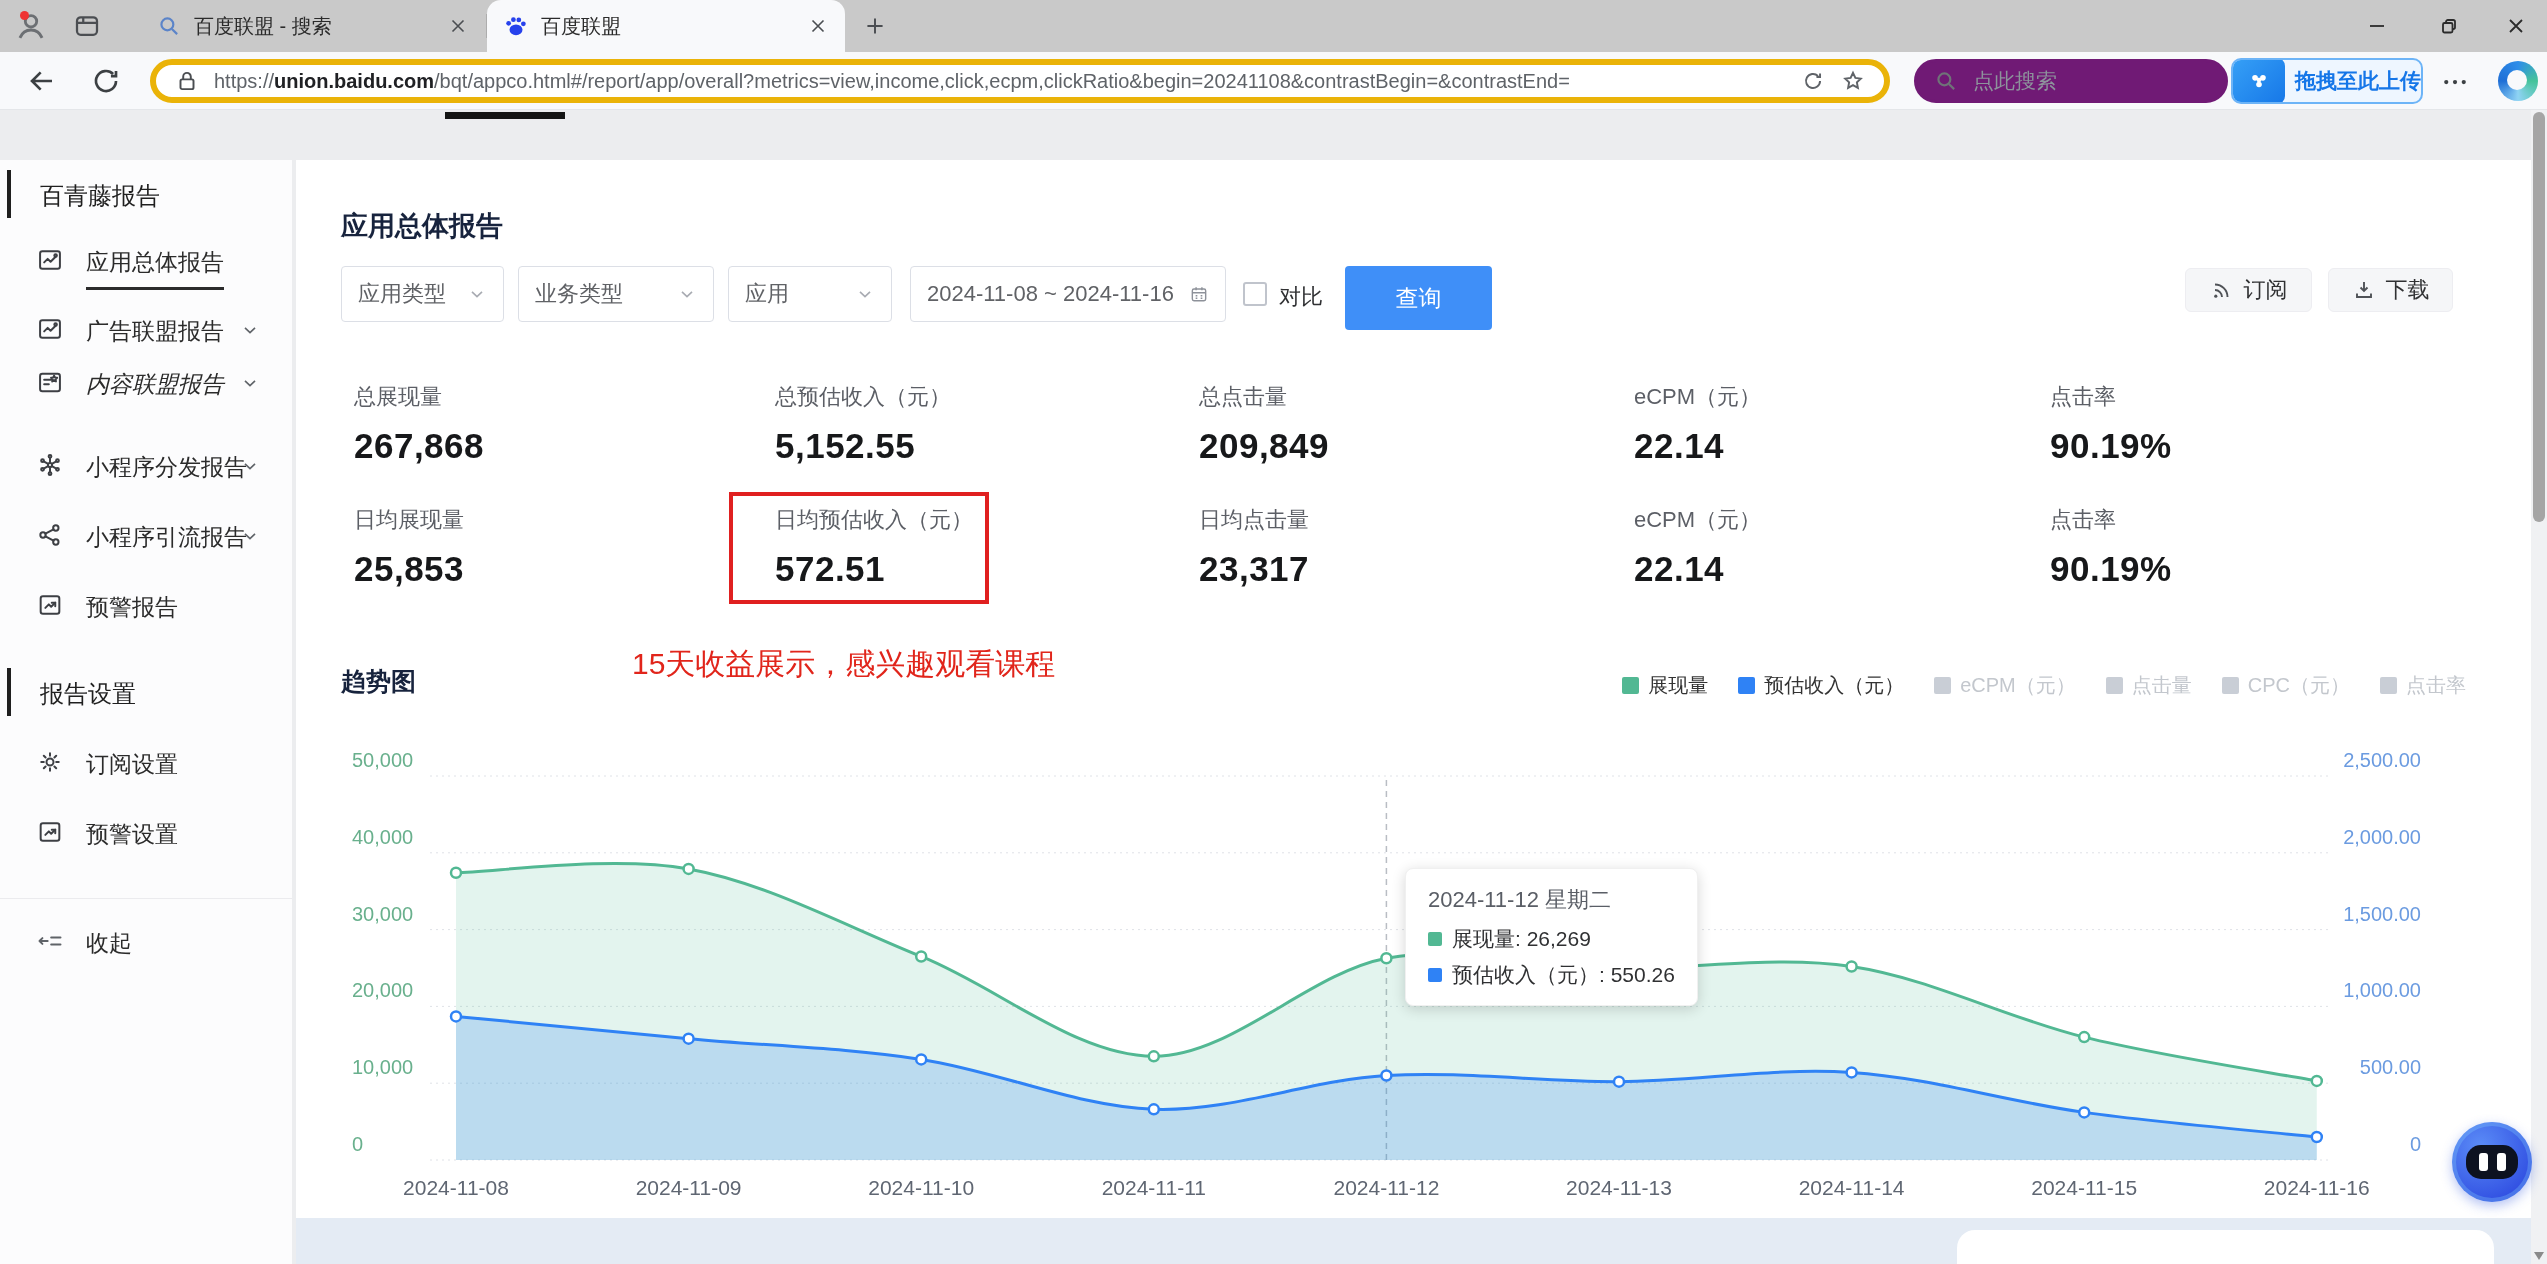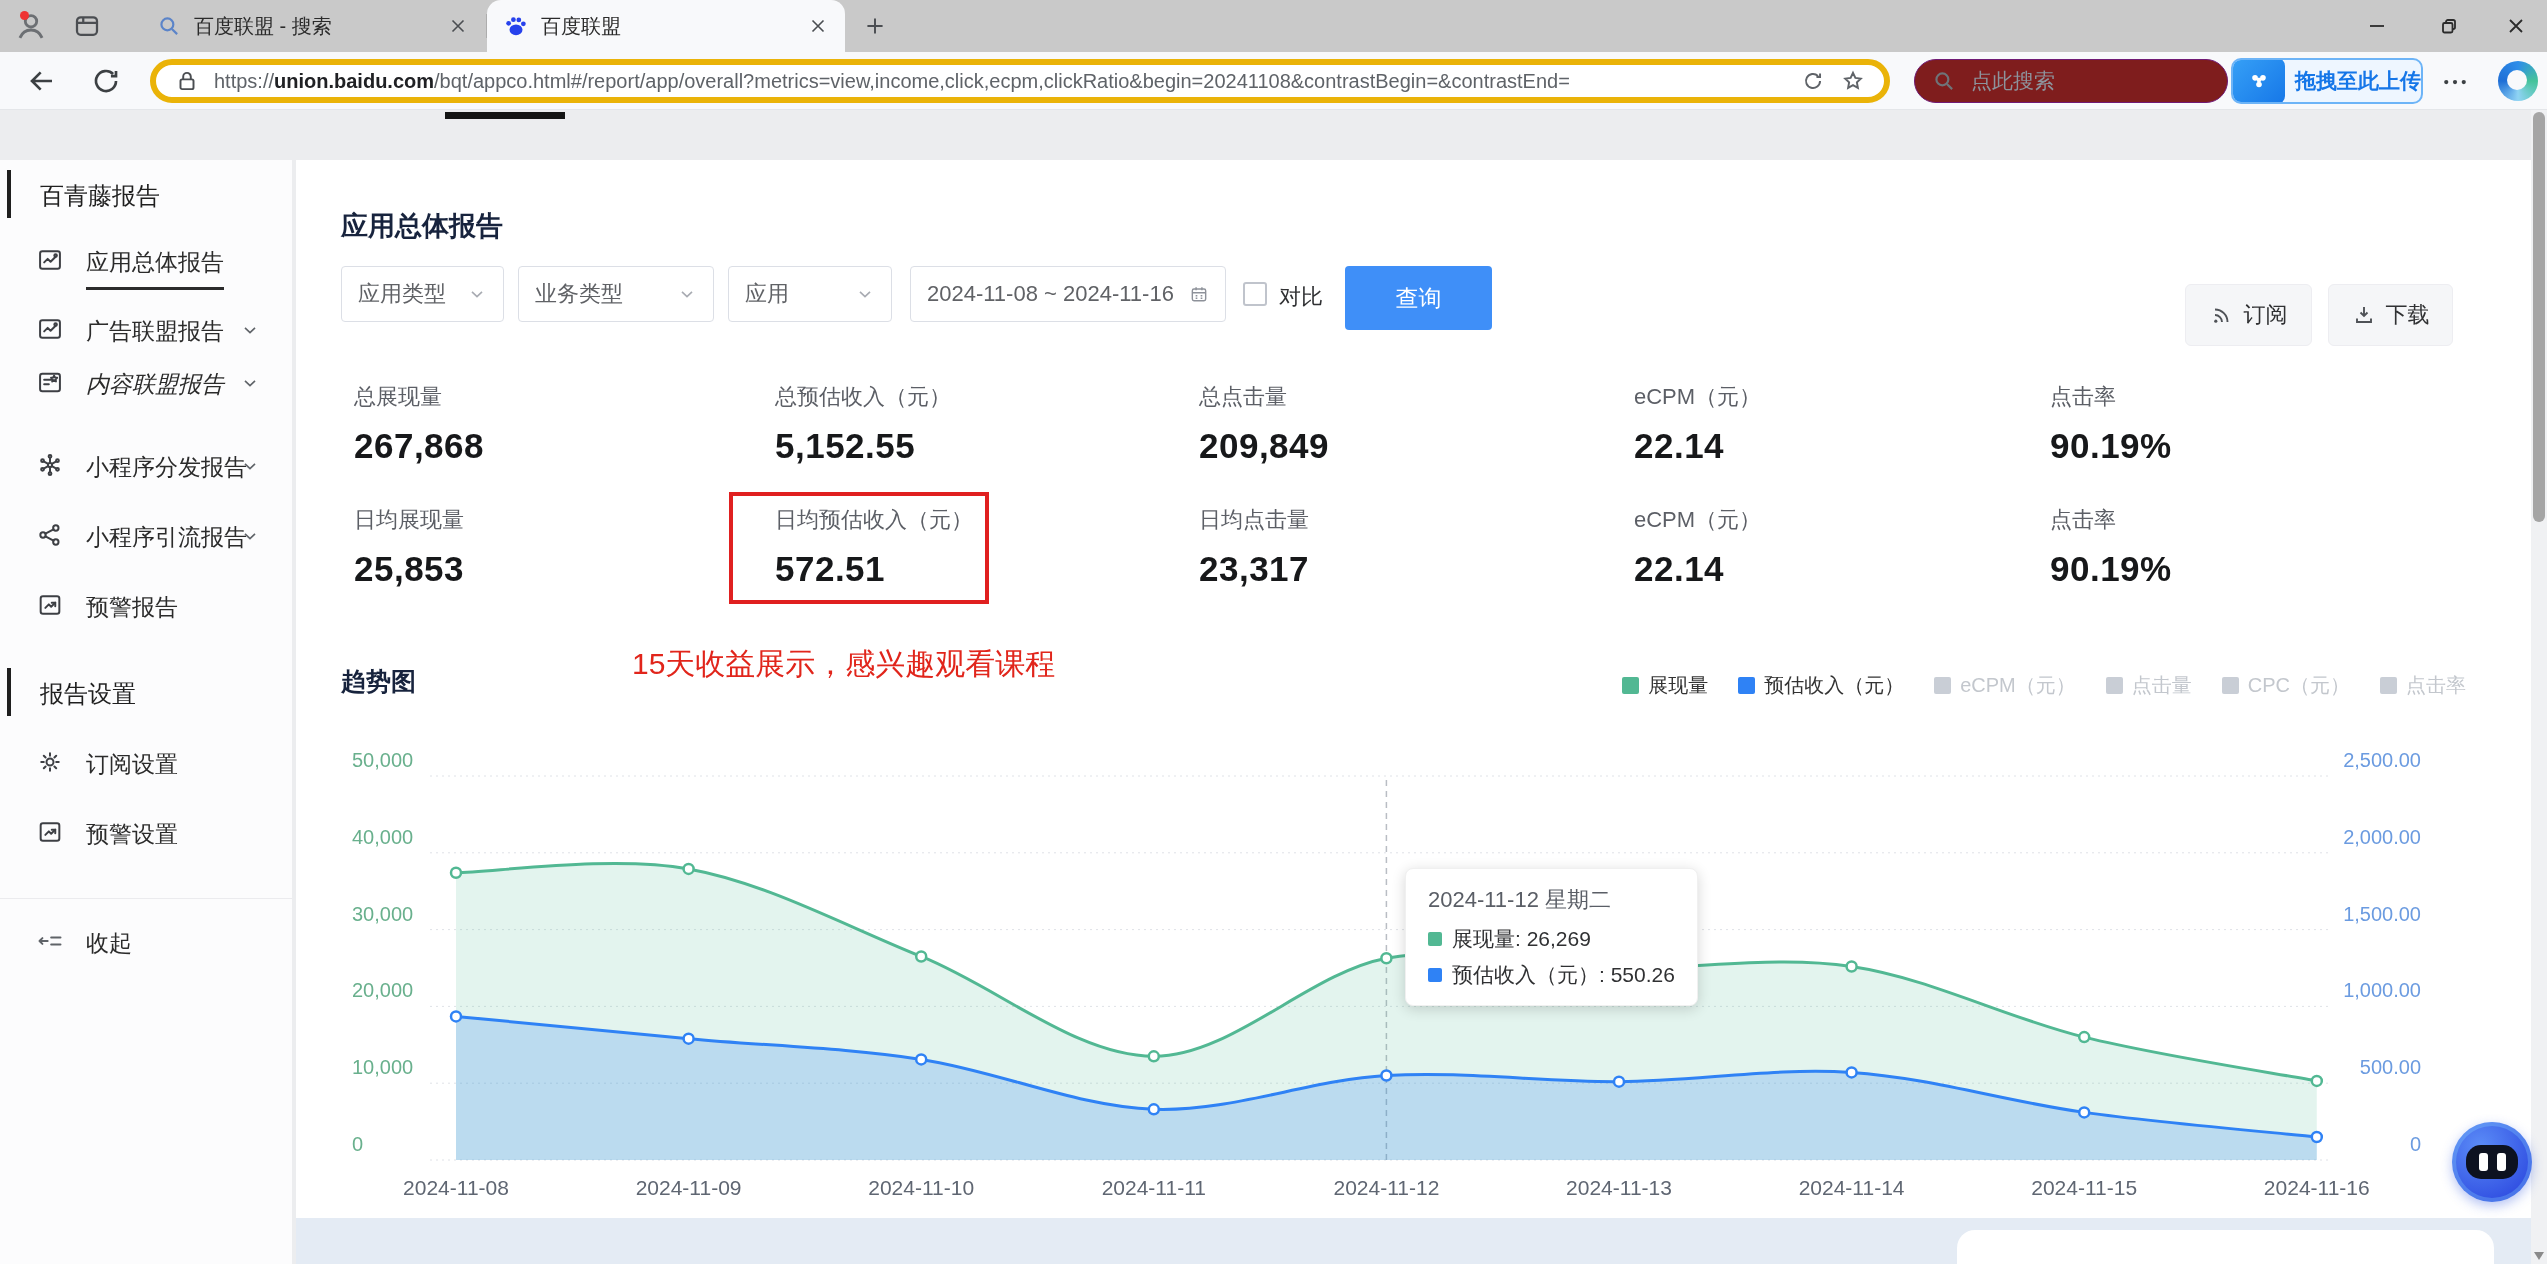--- a/index.html
+++ b/index.html
@@ -24,21 +24,21 @@
   .winctl { position:absolute; top:0; height:52px; width:62px; display:flex; align-items:center; justify-content:center; }
   .winctl.min { left:2346px; } .winctl.res { left:2418px; } .winctl.cls { left:2485px; }
 
   
   .toolbar { position:absolute; left:0; top:52px; width:2547px; height:58px; background:#f8f9fb; border-bottom:1px solid #e4e6e9; }
   .nav-ic { position:absolute; top:13px; width:32px; height:32px; }
   .urlpill { position:absolute; left:150px; top:7px; width:1740px; height:44px; background:#fff; border:6px solid #eab308; border-radius:22px; display:flex; align-items:center; padding:0 18px; }
   .urlpill .ic { width:26px; height:26px; flex:none; }
   .url-text { flex:1; margin:0 14px; font-size:20px; white-space:nowrap; overflow:hidden; color:#5f6368; }
   .url-text b { color:#202124; font-weight:700; }
-  .searchpill { position:absolute; left:1914px; top:7px; width:314px; height:44px; background:#7f1d1d; border:1px solid #701a75; border-radius:22px; display:flex; align-items:center; padding:0 16px; }
+  .searchpill { position:absolute; left:1914px; top:7px; width:314px; height:44px; background:#701a75; border:3px solid #701a75; border-radius:22px; display:flex; align-items:center; padding:0 16px; }
   .searchpill .stext { font-size:21px; color:#8d939c; margin-left:14px; }
   .upload { position:absolute; left:2231px; top:6px; width:192px; height:46px; background:#eef6ff; border:2px solid #6db4f7; border-radius:10px; display:flex; align-items:center; overflow:hidden; }
   .updisk { width:52px; height:46px; background:linear-gradient(135deg,#36a0f6,#1677e8); display:flex; align-items:center; justify-content:center; border-radius:8px; flex:none; }
   .uplabel { font-size:21px; font-weight:700; color:#1576e8; margin-left:10px; white-space:nowrap; }
   .menu-dots { position:absolute; left:2440px; top:15px; width:30px; height:30px; }
   .copilot { position:absolute; left:2498px; top:9px; width:40px; height:40px; border-radius:50%;
              background:conic-gradient(#2e8de9,#45c39a,#8fd3f4,#1f6fd6,#2e8de9); }
   .copilot::after { content:""; position:absolute; left:9px; top:9px; width:20px; height:20px; border-radius:50%; background:#f8f9fb; }
 
   
@@ -60,21 +60,21 @@
   .page-title { position:absolute; left:45px; top:48px; font-size:27px; font-weight:700; color:#17233d; }
 
   .sel { position:absolute; top:106px; height:56px; border:1px solid #dcdfe6; border-radius:4px; background:#fff; display:flex; align-items:center; padding:0 16px; cursor:pointer; }
   .sel .stxt { font-size:22px; color:#606266; flex:1; white-space:nowrap; }
   .sel .chev { width:20px; height:20px; margin-left:12px; flex:none; }
   .sel1 { left:45px; width:163px; } .sel2 { left:222px; width:196px; } .sel3 { left:432px; width:164px; }
   .daterange { left:614px; width:316px; }
   .cmp-box { position:absolute; left:947px; top:122px; width:24px; height:24px; border:2px solid #c0c4cc; border-radius:3px; background:#fff; cursor:pointer; }
   .cmp-label { position:absolute; left:983px; top:122px; font-size:22px; color:#303133; }
   .query-btn { position:absolute; left:1049px; top:106px; width:147px; height:64px; background:#3f8ff8; border-radius:4px; color:#fff; font-size:23px; display:flex; align-items:center; justify-content:center; cursor:pointer; }
-  .gbtn { position:absolute; top:124px; height:62px; background:#f5f6f8; border:1px solid #ededf1; border-radius:6px; display:flex; align-items:center; justify-content:center; font-size:22px; color:#303133; cursor:pointer; }
+  .gbtn { position:absolute; top:108px; height:44px; background:#f5f6f8; border:1px solid #ededf1; border-radius:6px; display:flex; align-items:center; justify-content:center; font-size:22px; color:#303133; cursor:pointer; }
   .gbtn .ic { width:24px; height:24px; margin-right:10px; }
   .subscribe-btn { left:1889px; width:127px; } .download-btn { left:2032px; width:125px; }
 
   .metric { position:absolute; width:400px; }
   .m-label { font-size:22px; color:#5c5f66; }
   .m-value { font-size:35px; font-weight:700; color:#17181a; margin-top:14px; letter-spacing:.5px; }
   .red-box { position:absolute; left:433px; top:332px; width:260px; height:112px; border:4px solid #e02020; pointer-events:none; }
   .annotation { position:absolute; left:336px; top:484px; font-size:30px; color:#e1251b; white-space:nowrap; }
 
   .trend-title { position:absolute; left:45px; top:505px; font-size:25px; font-weight:700; color:#17233d; }

